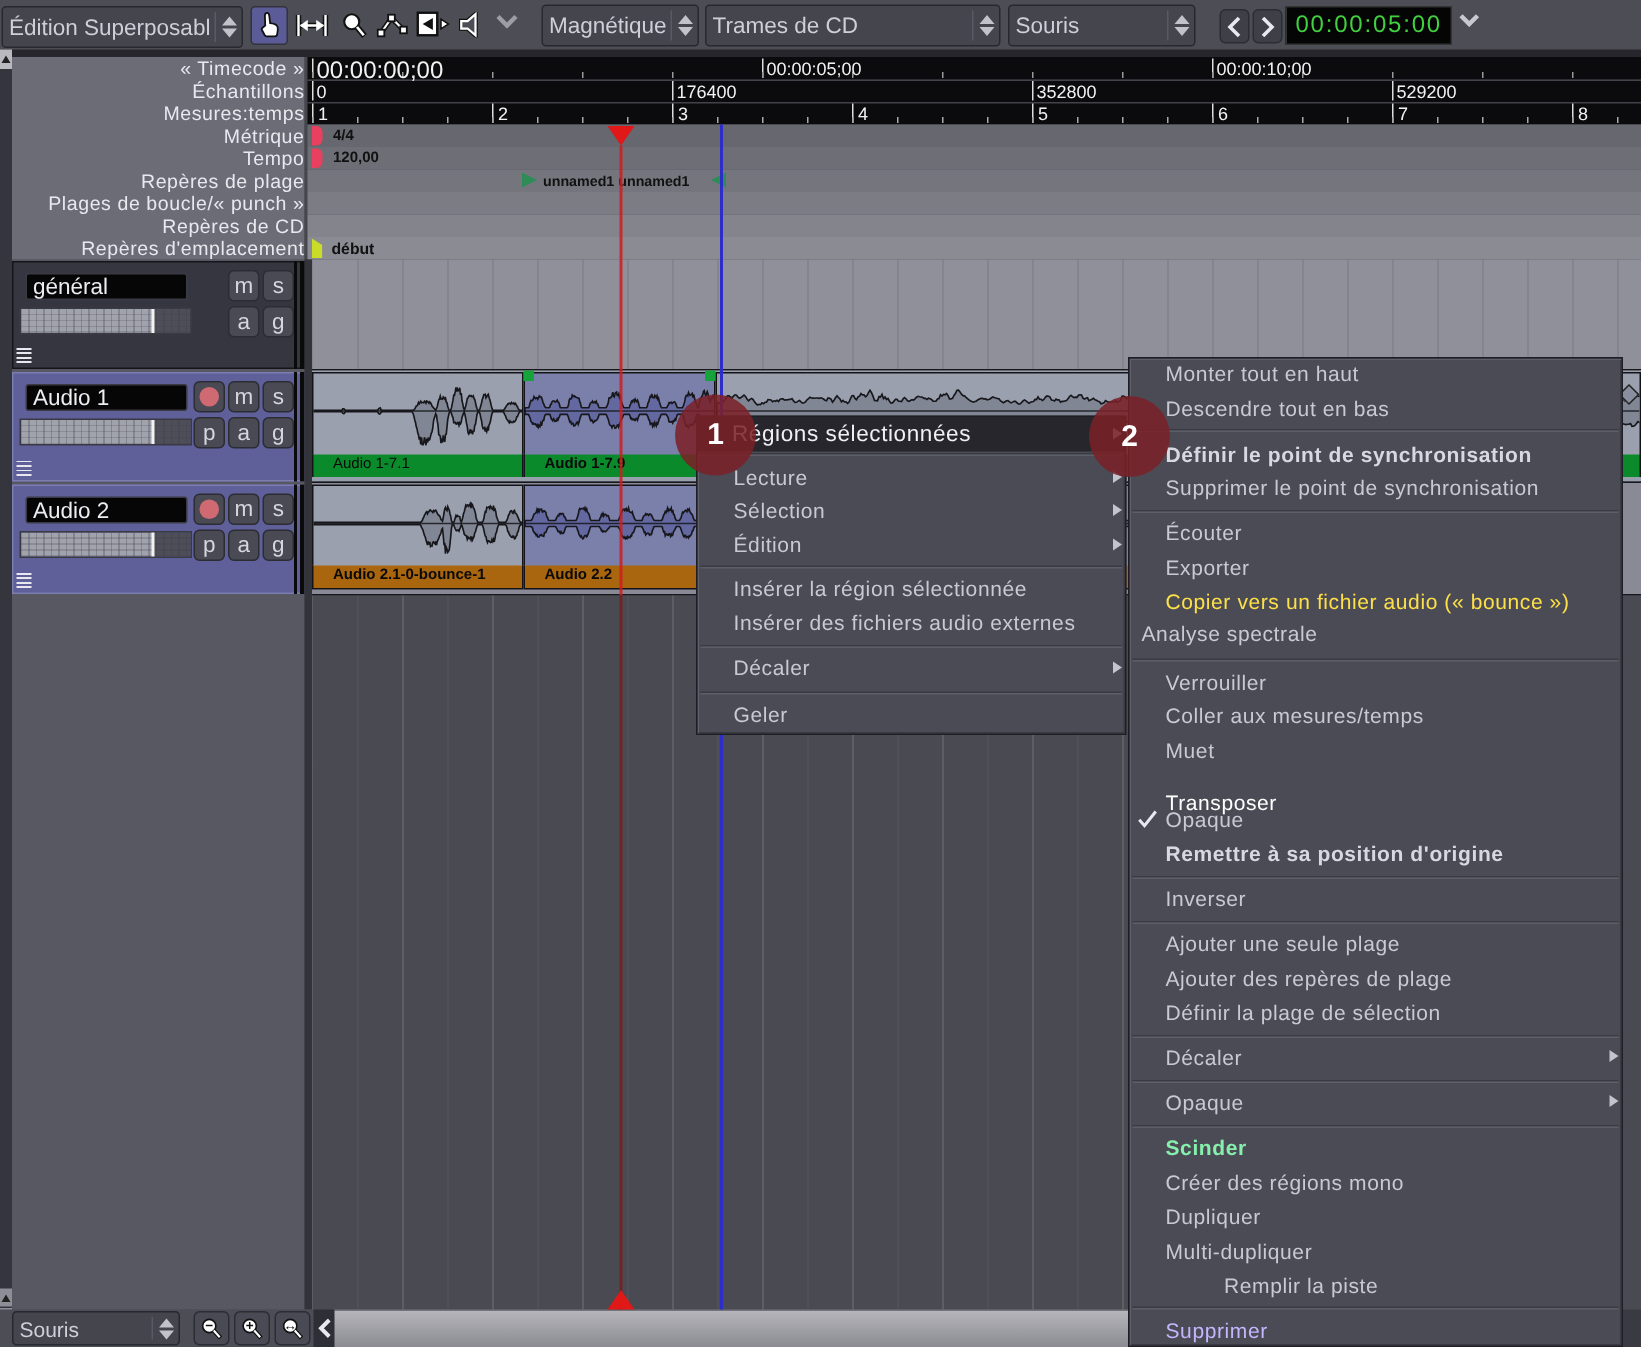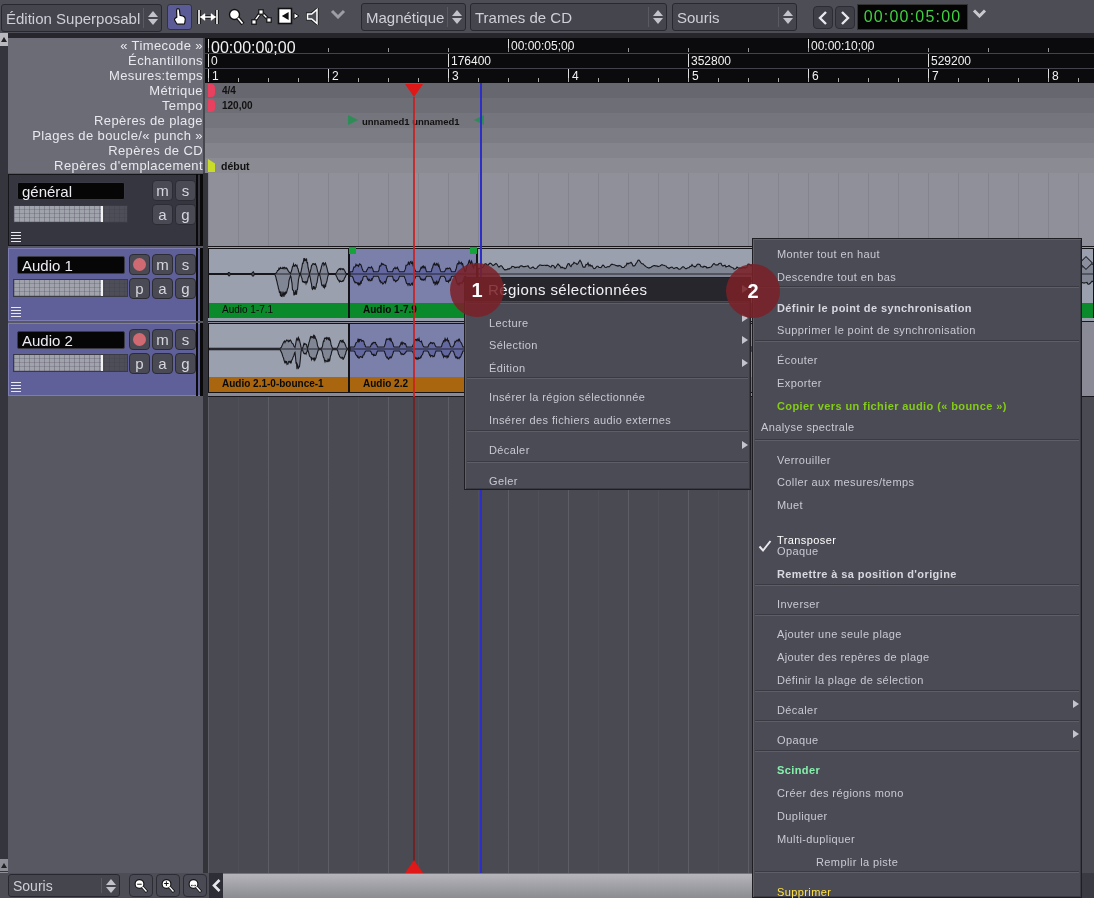--- a/index.html
+++ b/index.html
@@ -10,21 +10,21 @@
 .combo .sep{width:1px;align-self:stretch;margin:3px 0;background:#5a5a64}
 .combo .arr{width:17px;display:flex;flex-direction:column;align-items:center;justify-content:center;gap:2px}
 .tri-u{width:0;height:0;border-left:5px solid transparent;border-right:5px solid transparent;border-bottom:6px solid #c2c2ca}
 .tri-d{width:0;height:0;border-left:5px solid transparent;border-right:5px solid transparent;border-top:6px solid #c2c2ca}
 .rlbl{position:absolute;right:891px;color:#e8e8ef;font-size:13px;letter-spacing:0.4px;line-height:15px;white-space:nowrap}
 .blkrow{position:absolute;left:205px;width:889px;background:#0b0b0d;color:#f2f2f2;font-size:12.5px}
 .btn{position:absolute;background:#4a4a55;border:1px solid #2c2c34;border-radius:4px;
  color:#d6d6de;font-size:15px;display:flex;align-items:center;justify-content:center}
 .menu{position:absolute;background:#4b4b55;border:1px solid #1e1e24;
  box-shadow:inset 1px 1px 0 #60606b, inset -1px -1px 0 #3a3a42;z-index:20}
-.mi{position:absolute;left:2px;right:2px;color:#c9c9d3;font-size:11px;letter-spacing:0.4px;display:flex;align-items:flex-end}
+.mi{position:absolute;left:2px;right:2px;color:#c9c9d3;font-size:14px;letter-spacing:0.4px;display:flex;align-items:center}
 .mi .t{padding-left:23px;white-space:nowrap}
 .msep{position:absolute;left:3px;right:3px;height:2px;border-top:1px solid #3a3a42;border-bottom:1px solid #5e5e69}
 .marr{position:absolute;width:0;height:0;border-top:4.5px solid transparent;border-bottom:4.5px solid transparent;border-left:6px solid #c4c4cd}
 .badge{position:absolute;width:54px;height:54px;border-radius:50%;background:rgba(123,33,40,0.86);
  color:#fff;font-size:20px;font-weight:bold;display:flex;align-items:center;justify-content:center;z-index:30}
 .gridlight{background-image:repeating-linear-gradient(90deg, rgba(255,255,255,0.16) 0 1px, transparent 1px 60px)}
 </style></head><body>
 
 <div class="combo" style="left:1px;top:4px;width:161px;height:28px;font-size:15px">
     <div class="lbl">Édition Superposabl</div>
@@ -416,21 +416,21 @@
 <div class="mi" style="left:754px;width:326px;top:314px;height:22px;z-index:21;font-weight:normal;color:#c9c9d3">
     <span class="t">Supprimer le point de synchronisation</span>
   </div>
 <div class="msep" style="left:755px;width:324px;top:339.5px;z-index:21"></div>
 <div class="mi" style="left:754px;width:326px;top:344px;height:22px;z-index:21;font-weight:normal;color:#c9c9d3">
     <span class="t">Écouter</span>
   </div>
 <div class="mi" style="left:754px;width:326px;top:366.5px;height:22px;z-index:21;font-weight:normal;color:#c9c9d3">
     <span class="t">Exporter</span>
   </div>
-<div class="mi" style="left:754px;width:294px;top:389.5px;height:22px;z-index:21;font-weight:bold;color:#84cc16">
+<div class="mi" style="left:754px;width:294px;top:389.5px;height:22px;z-index:21;font-weight:normal;color:#fde047">
     <span class="t">Copier vers un fichier audio (« bounce »)</span>
   </div>
 <div class="mi" style="left:738px;width:326px;top:411px;height:22px;z-index:21;font-weight:normal;color:#c9c9d3">
     <span class="t">Analyse spectrale</span>
   </div>
 <div class="msep" style="left:755px;width:324px;top:439px;z-index:21"></div>
 <div class="mi" style="left:754px;width:326px;top:444px;height:22px;z-index:21;font-weight:normal;color:#c9c9d3">
     <span class="t">Verrouiller</span>
   </div>
 <div class="mi" style="left:754px;width:326px;top:466px;height:22px;z-index:21;font-weight:normal;color:#c9c9d3">
@@ -485,16 +485,16 @@
 <div class="mi" style="left:754px;width:326px;top:799.5px;height:22px;z-index:21;font-weight:normal;color:#c9c9d3">
     <span class="t">Dupliquer</span>
   </div>
 <div class="mi" style="left:754px;width:326px;top:822.5px;height:22px;z-index:21;font-weight:normal;color:#c9c9d3">
     <span class="t">Multi-dupliquer</span>
   </div>
 <div class="mi" style="left:793px;width:326px;top:845.5px;height:22px;z-index:21;font-weight:normal;color:#c9c9d3">
     <span class="t">Remplir la piste</span>
   </div>
 <div class="msep" style="left:755px;width:324px;top:871px;z-index:21"></div>
-<div class="mi" style="left:754px;width:326px;top:875.5px;height:22px;z-index:21;font-weight:normal;color:#fde047">
+<div class="mi" style="left:754px;width:326px;top:875.5px;height:22px;z-index:21;font-weight:normal;color:#c4b5fd">
     <span class="t">Supprimer</span>
   </div>
 <div class="badge" style="left:450px;top:263px">1</div>
 <div class="badge" style="left:726px;top:264px">2</div>
 </body></html>

